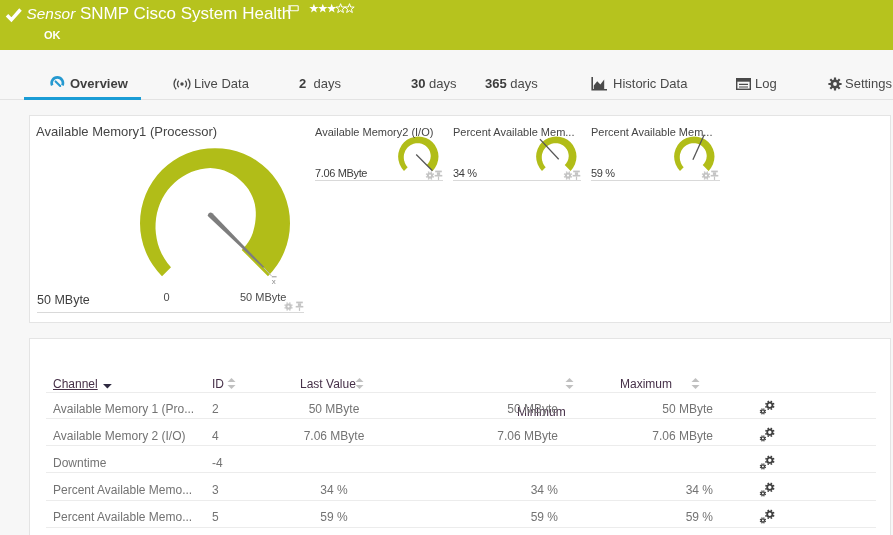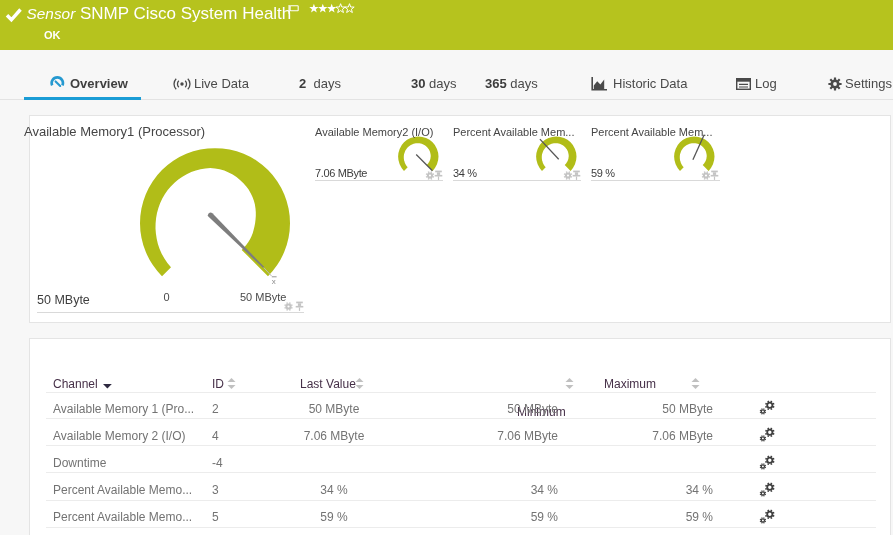--- a/index.html
+++ b/index.html
@@ -138,58 +138,58 @@
       <path d="M708.68,176.61 L709.97,177.15 M707.11,178.18 L707.65,179.47 M704.89,178.18 L704.35,179.47 M703.32,176.61 L702.03,177.15 M703.32,174.39 L702.03,173.85 M704.89,172.82 L704.35,171.53 M707.11,172.82 L707.65,171.53 M708.68,174.39 L709.97,173.85" stroke-width="1.50"></path>
     </g>
     <g fill="#c4c4c4">
       <rect x="711.20" y="170.60" width="6.60" height="1.70"></rect>
       <rect x="712.90" y="172.30" width="3.20" height="2.60"></rect>
       <rect x="710.70" y="174.90" width="7.60" height="1.60"></rect>
       <rect x="713.90" y="176.50" width="1.20" height="3.40"></rect>
     </g>
   </svg>
 
-<div class="abs gtitle" style="left:24px;top:123.5px;">Available Memory1 (Processor)</div>
+<div class="abs gtitle" style="left:36px;top:123.5px;">Available Memory1 (Processor)</div>
 <div class="abs glabel" style="left:163.5px;top:290.5px;">0</div>
 <div class="abs glabel" style="left:240px;top:290.5px;">50 MByte</div>
 <div class="abs gval" style="left:37px;top:292.5px;font-size:12.5px;">50 MByte</div>
 <div class="abs grule" style="left:37px;top:312px;width:267px;"></div>
 
 <div class="abs stitle" style="left:315px;top:126px;width:122px;">Available Memory2 (I/O)</div>
 <div class="abs sval" style="left:315px;top:166.5px;">7.06 MByte</div>
 <div class="abs grule" style="left:315px;top:180px;width:128px;"></div>
 
 <div class="abs stitle" style="left:453px;top:126px;width:122px;">Percent Available Mem...</div>
 <div class="abs sval" style="left:453px;top:166.5px;">34 %</div>
 <div class="abs grule" style="left:453px;top:180px;width:128px;"></div>
 
 <div class="abs stitle" style="left:591px;top:126px;width:122px;">Percent Available Mem...</div>
 <div class="abs sval" style="left:591px;top:166.5px;">59 %</div>
 <div class="abs grule" style="left:591px;top:180px;width:129px;"></div>
 
-<div class="abs th" style="left:53px;">Channel</div>
+<div class="abs th" style="left:53px;text-decoration:underline;">Channel</div>
 <svg class="abs" style="left:102.5px;top:383.5px" width="10" height="5">
     <path d="M0,0 H8.8 L4.4,4.6 Z" fill="#2e2a40"></path>
   </svg>
 <div class="abs th" style="left:212px;">ID</div>
 <svg class="abs" style="left:227px;top:378px" width="9" height="11">
     <path d="M4.5,0 L8.5,4 H0.5 Z" fill="#c0c0c0"></path>
     <path d="M4.5,11 L8.5,7 H0.5 Z" fill="#c0c0c0"></path>
   </svg>
 <div class="abs th" style="left:300px;">Last Value</div>
 <svg class="abs" style="left:355px;top:378px" width="9" height="11">
     <path d="M4.5,0 L8.5,4 H0.5 Z" fill="#c0c0c0"></path>
     <path d="M4.5,11 L8.5,7 H0.5 Z" fill="#c0c0c0"></path>
   </svg>
 <div class="abs th" style="left:517px;margin-top:28px;">Minimum</div>
 <svg class="abs" style="left:565px;top:378px" width="9" height="11">
     <path d="M4.5,0 L8.5,4 H0.5 Z" fill="#c0c0c0"></path>
     <path d="M4.5,11 L8.5,7 H0.5 Z" fill="#c0c0c0"></path>
   </svg>
-<div class="abs th" style="left:604px;text-align:right;">Maximum</div>
+<div class="abs th" style="left:620px;text-align:right;">Maximum</div>
 <svg class="abs" style="left:691px;top:378px" width="9" height="11">
     <path d="M4.5,0 L8.5,4 H0.5 Z" fill="#c0c0c0"></path>
     <path d="M4.5,11 L8.5,7 H0.5 Z" fill="#c0c0c0"></path>
   </svg>
 <div class="abs rowline" style="top:392px;"></div>
 
 <div class="abs td" style="left:53px;top:401.5px;">Available Memory 1 (Pro...</div>
 <div class="abs td" style="left:212px;top:401.5px;">2</div>
 <div class="abs td" style="left:284px;top:401.5px;width:100px;text-align:center;">50 MByte</div>
 <div class="abs td" style="left:458px;top:401.5px;width:100px;text-align:right;">50 MByte</div>

